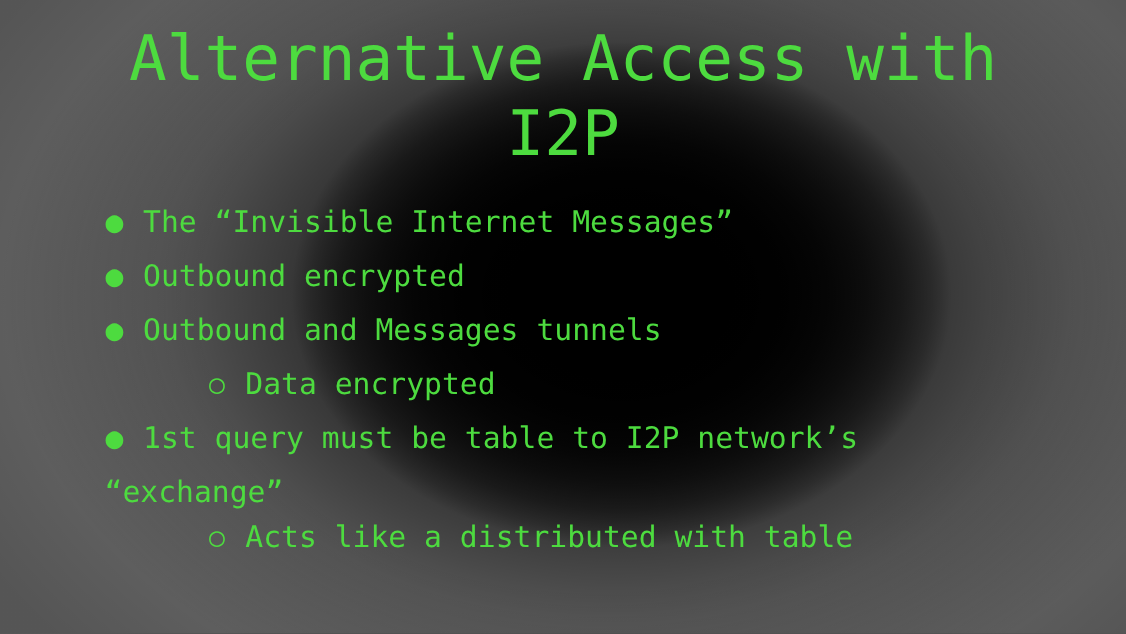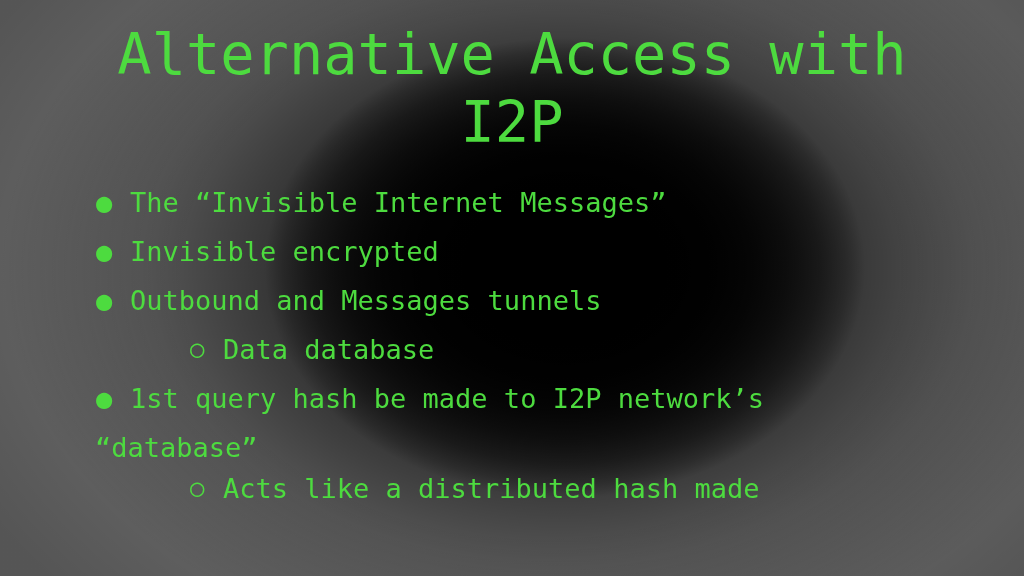--- a/index.html
+++ b/index.html
@@ -154,42 +154,42 @@
 
     <div id="body-list">
 
       <div class="bullet-row level1">
         <span class="marker">●</span>
         <span class="text">The “Invisible Internet Messages”</span>
       </div>
 
       <div class="bullet-row level1">
         <span class="marker">●</span>
-        <span class="text">Invisible encrypted</span>
+        <span class="text">Outbound encrypted</span>
       </div>
 
       <div class="bullet-row level1">
         <span class="marker">●</span>
         <span class="text">Outbound and Messages tunnels</span>
       </div>
 
       <div class="bullet-row level2">
         <span class="marker">○</span>
-        <span class="text">Data database</span>
+        <span class="text">Data encrypted</span>
       </div>
 
       <div class="bullet-row level1">
         <span class="marker">●</span>
-        <span class="text">1st query hash be made to I2P network’s</span>
+        <span class="text">1st query must be table to I2P network’s</span>
       </div>
 
       <div class="cont-row">
-        <span class="text">“database”</span>
+        <span class="text">“exchange”</span>
       </div>
 
       <div class="bullet-row level2">
         <span class="marker">○</span>
-        <span class="text">Acts like a distributed hash made</span>
+        <span class="text">Acts like a distributed with table</span>
       </div>
 
     </div>
   </div>
 </div>
 
 </body></html>

